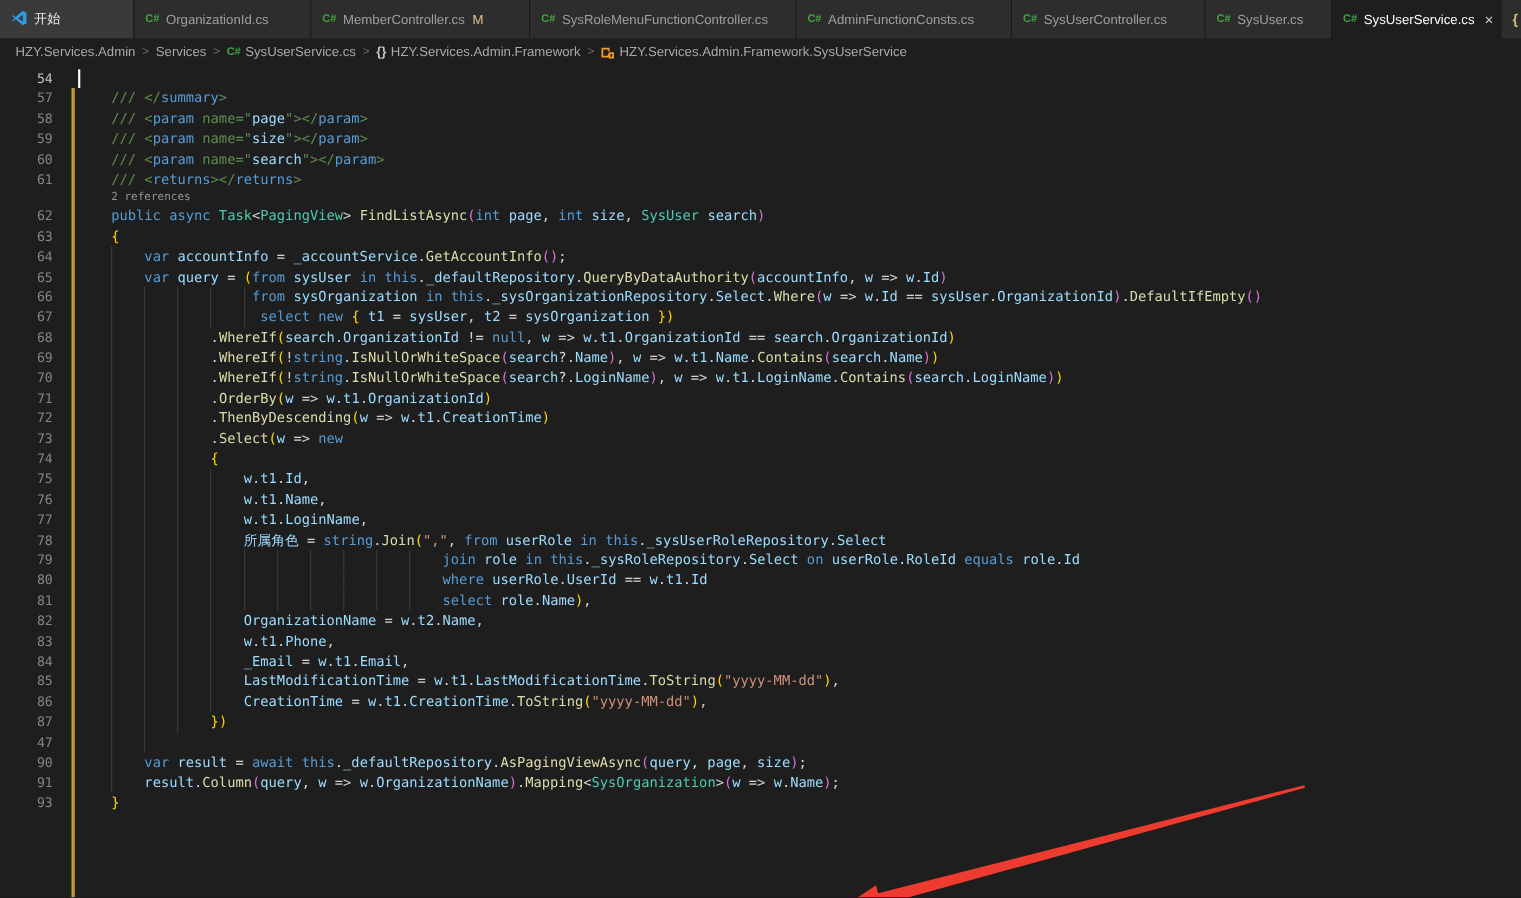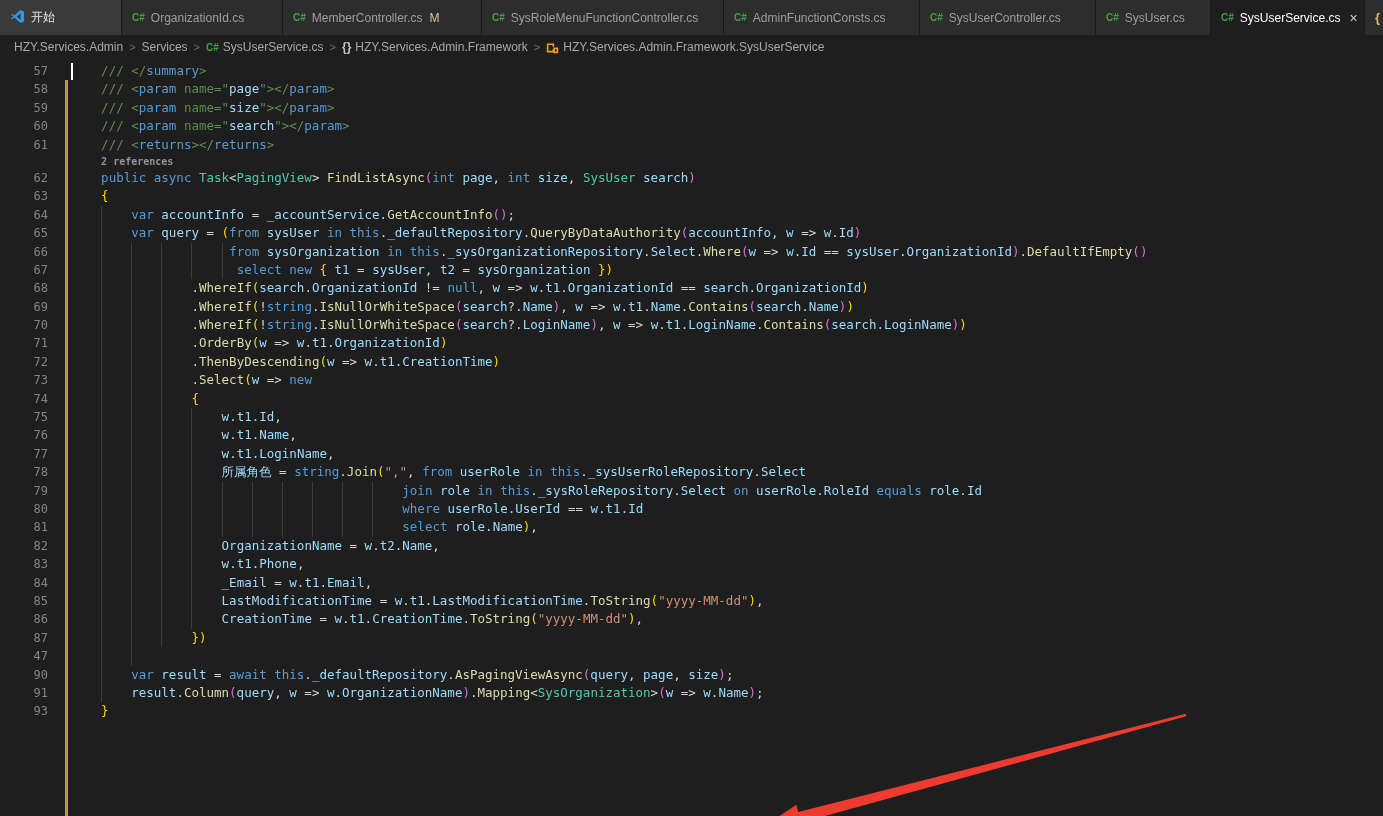--- a/index.html
+++ b/index.html
@@ -32,21 +32,21 @@
   
   #editor { position:relative; width:1383px; height:757px; background:#1e1e1e;
             padding-top:3px; overflow:hidden; }
   .row { position:relative; height:18.4px; line-height:18.4px;
          font-family:"DejaVu Sans Mono", monospace; font-size:12.5px; white-space:pre; }
   .row .num { position:absolute; left:0; top:0; width:48px; text-align:right;
               color:#858585; font-size:12px; }
   .row .num.cur { color:#c6c6c6; }
   .row .guide { position:absolute; top:0; bottom:0; width:1px; background:#3c3c3c; }
   .row .codetxt { display:block; }
-  .row.lens { height:15px; line-height:15px; font-size:10px; color:#949494; cursor:pointer;font-weight:bold; }
+  .row.lens { height:15px; line-height:15px; font-size:10px; color:#949494; cursor:pointer; }
   #gutter-modified { position:absolute; left:65px; top:21.4px; bottom:0; width:3px;
                      background:#bb9a37; }
   #cursor { position:absolute; left:71px; top:4px; width:1.5px; height:16.5px; background:#ffffff; }
   #arrow-svg { position:absolute; left:0; top:0; width:1383px; height:757px; pointer-events:none; }
 </style>
 </head>
 <body>
 
 <div id="app">
   <div id="tabbar">
@@ -115,20 +115,21 @@
             <path d="M1 3h9v4H8V5H3v7h5v-2h2v4H1z" fill="#ee9d28"></path>
             <path d="M9 8h6v7H9zm2 2v3h2v-3z" fill="#ee9d28"></path>
           </svg>
         </span>
         <span>HZY.Services.Admin.Framework.SysUserService</span>
       </span>
     </div>
   <div id="editor">
     <div id="gutter-modified"></div>
     <div id="lines">
+        <div class="row"><span class="num cur">54</span><span class="codetxt" style="padding-left: 71px;"></span></div>
         <div class="row"><span class="num">57</span><span class="codetxt" style="padding-left: 101.12px;"><span style="color: rgb(96, 139, 78);">/// </span><span style="color: rgb(96, 139, 78);">&lt;/</span><span style="color: rgb(86, 156, 214);">summary</span><span style="color: rgb(96, 139, 78);">&gt;</span></span></div>
         <div class="row"><span class="num">58</span><span class="codetxt" style="padding-left: 101.12px;"><span style="color: rgb(96, 139, 78);">/// </span><span style="color: rgb(96, 139, 78);">&lt;</span><span style="color: rgb(86, 156, 214);">param</span><span style="color: rgb(96, 139, 78);"> name="</span><span style="color: rgb(156, 220, 254);">page</span><span style="color: rgb(96, 139, 78);">"&gt;&lt;/</span><span style="color: rgb(86, 156, 214);">param</span><span style="color: rgb(96, 139, 78);">&gt;</span></span></div>
         <div class="row"><span class="num">59</span><span class="codetxt" style="padding-left: 101.12px;"><span style="color: rgb(96, 139, 78);">/// </span><span style="color: rgb(96, 139, 78);">&lt;</span><span style="color: rgb(86, 156, 214);">param</span><span style="color: rgb(96, 139, 78);"> name="</span><span style="color: rgb(156, 220, 254);">size</span><span style="color: rgb(96, 139, 78);">"&gt;&lt;/</span><span style="color: rgb(86, 156, 214);">param</span><span style="color: rgb(96, 139, 78);">&gt;</span></span></div>
         <div class="row"><span class="num">60</span><span class="codetxt" style="padding-left: 101.12px;"><span style="color: rgb(96, 139, 78);">/// </span><span style="color: rgb(96, 139, 78);">&lt;</span><span style="color: rgb(86, 156, 214);">param</span><span style="color: rgb(96, 139, 78);"> name="</span><span style="color: rgb(156, 220, 254);">search</span><span style="color: rgb(96, 139, 78);">"&gt;&lt;/</span><span style="color: rgb(86, 156, 214);">param</span><span style="color: rgb(96, 139, 78);">&gt;</span></span></div>
         <div class="row"><span class="num">61</span><span class="codetxt" style="padding-left: 101.12px;"><span style="color: rgb(96, 139, 78);">/// </span><span style="color: rgb(96, 139, 78);">&lt;</span><span style="color: rgb(86, 156, 214);">returns</span><span style="color: rgb(96, 139, 78);">&gt;&lt;/</span><span style="color: rgb(86, 156, 214);">returns</span><span style="color: rgb(96, 139, 78);">&gt;</span></span></div>
         <div class="row lens" style="padding-left: 101.12px;">2 references</div>
         <div class="row"><span class="num">62</span><span class="codetxt" style="padding-left: 101.12px;"><span style="color: rgb(86, 156, 214);">public</span><span style="color: rgb(212, 212, 212);"> </span><span style="color: rgb(86, 156, 214);">async</span><span style="color: rgb(212, 212, 212);"> </span><span style="color: rgb(78, 201, 176);">Task</span><span style="color: rgb(212, 212, 212);">&lt;</span><span style="color: rgb(78, 201, 176);">PagingView</span><span style="color: rgb(212, 212, 212);">&gt; </span><span style="color: rgb(220, 220, 170);">FindListAsync</span><span style="color: rgb(218, 112, 214);">(</span><span style="color: rgb(86, 156, 214);">int</span><span style="color: rgb(212, 212, 212);"> </span><span style="color: rgb(156, 220, 254);">page</span><span style="color: rgb(212, 212, 212);">, </span><span style="color: rgb(86, 156, 214);">int</span><span style="color: rgb(212, 212, 212);"> </span><span style="color: rgb(156, 220, 254);">size</span><span style="color: rgb(212, 212, 212);">, </span><span style="color: rgb(78, 201, 176);">SysUser</span><span style="color: rgb(212, 212, 212);"> </span><span style="color: rgb(156, 220, 254);">search</span><span style="color: rgb(218, 112, 214);">)</span></span></div>
         <div class="row"><span class="num">63</span><span class="codetxt" style="padding-left: 101.12px;"><span style="color: rgb(255, 215, 0);">{</span></span></div>
         <div class="row"><span class="num">64</span><i class="guide" style="left: 101.12px;"></i><span class="codetxt" style="padding-left: 131.24px;"><span style="color: rgb(86, 156, 214);">var</span><span style="color: rgb(212, 212, 212);"> </span><span style="color: rgb(156, 220, 254);">accountInfo</span><span style="color: rgb(212, 212, 212);"> = </span><span style="color: rgb(156, 220, 254);">_accountService</span><span style="color: rgb(212, 212, 212);">.</span><span style="color: rgb(220, 220, 170);">GetAccountInfo</span><span style="color: rgb(218, 112, 214);">()</span><span style="color: rgb(212, 212, 212);">;</span></span></div>
         <div class="row"><span class="num">65</span><i class="guide" style="left: 101.12px;"></i><span class="codetxt" style="padding-left: 131.24px;"><span style="color: rgb(86, 156, 214);">var</span><span style="color: rgb(212, 212, 212);"> </span><span style="color: rgb(156, 220, 254);">query</span><span style="color: rgb(212, 212, 212);"> = </span><span style="color: rgb(255, 215, 0);">(</span><span style="color: rgb(86, 156, 214);">from</span><span style="color: rgb(212, 212, 212);"> </span><span style="color: rgb(156, 220, 254);">sysUser</span><span style="color: rgb(212, 212, 212);"> </span><span style="color: rgb(86, 156, 214);">in</span><span style="color: rgb(212, 212, 212);"> </span><span style="color: rgb(86, 156, 214);">this</span><span style="color: rgb(212, 212, 212);">.</span><span style="color: rgb(156, 220, 254);">_defaultRepository</span><span style="color: rgb(212, 212, 212);">.</span><span style="color: rgb(220, 220, 170);">QueryByDataAuthority</span><span style="color: rgb(218, 112, 214);">(</span><span style="color: rgb(156, 220, 254);">accountInfo</span><span style="color: rgb(212, 212, 212);">, </span><span style="color: rgb(156, 220, 254);">w</span><span style="color: rgb(212, 212, 212);"> =&gt; </span><span style="color: rgb(156, 220, 254);">w</span><span style="color: rgb(212, 212, 212);">.</span><span style="color: rgb(156, 220, 254);">Id</span><span style="color: rgb(218, 112, 214);">)</span></span></div>

